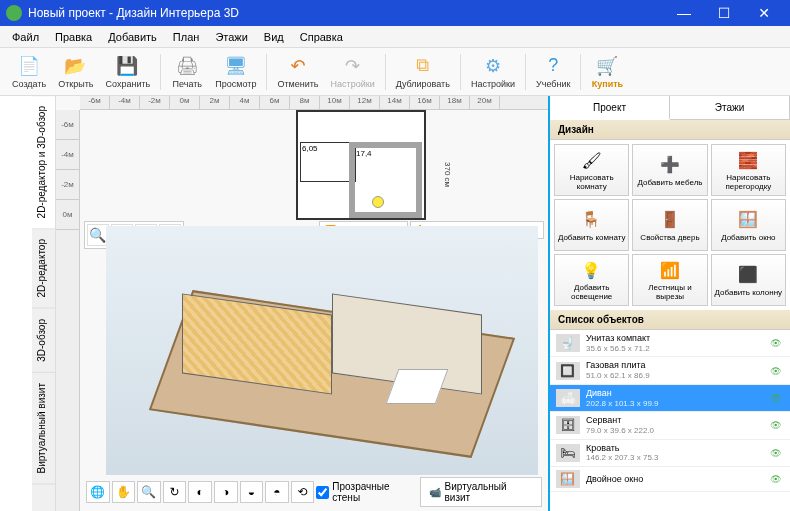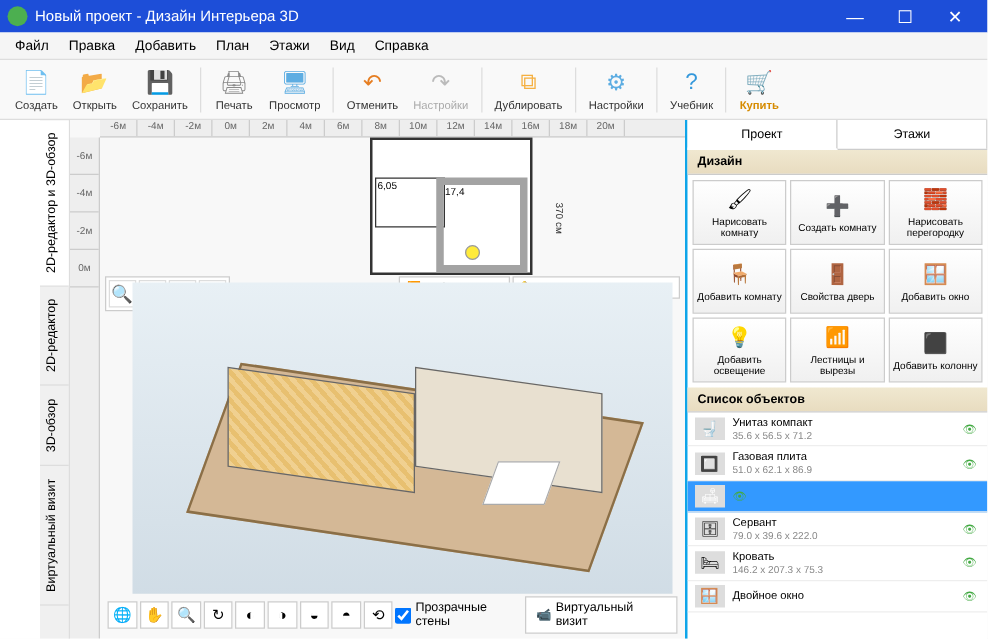--- a/index.html
+++ b/index.html
@@ -231,21 +231,21 @@
         <div class="prop-tab">Этажи</div>
       </div>
     <div class="section-header">Дизайн</div>
     <div class="design-grid" id="designGrid">
         <div class="design-btn">
           <div class="design-icon">🖌</div>
           <div>Нарисовать комнату</div>
         </div>
         <div class="design-btn">
           <div class="design-icon">➕</div>
-          <div>Создать комнату</div>
+          <div>Добавить мебель</div>
         </div>
         <div class="design-btn">
           <div class="design-icon">🧱</div>
           <div>Нарисовать перегородку</div>
         </div>
         <div class="design-btn">
           <div class="design-icon">🪑</div>
           <div>Добавить комнату</div>
         </div>
         <div class="design-btn">
@@ -282,20 +282,24 @@
         <div class="obj-item">
           <div class="obj-thumb">🔲</div>
           <div class="obj-info">
             <div>Газовая плита</div>
             <div class="obj-dims">51.0 x 62.1 x 86.9</div>
           </div>
           <div class="obj-eye">👁</div>
         </div>
         <div class="obj-item selected">
           <div class="obj-thumb">🛋</div>
+          <div class="obj-info">
+            <div>Диван</div>
+            <div class="obj-dims">202.8 x 101.3 x 99.9</div>
+          </div>
           <div class="obj-eye">👁</div>
         </div>
         <div class="obj-item">
           <div class="obj-thumb">🗄</div>
           <div class="obj-info">
             <div>Сервант</div>
             <div class="obj-dims">79.0 x 39.6 x 222.0</div>
           </div>
           <div class="obj-eye">👁</div>
         </div>

